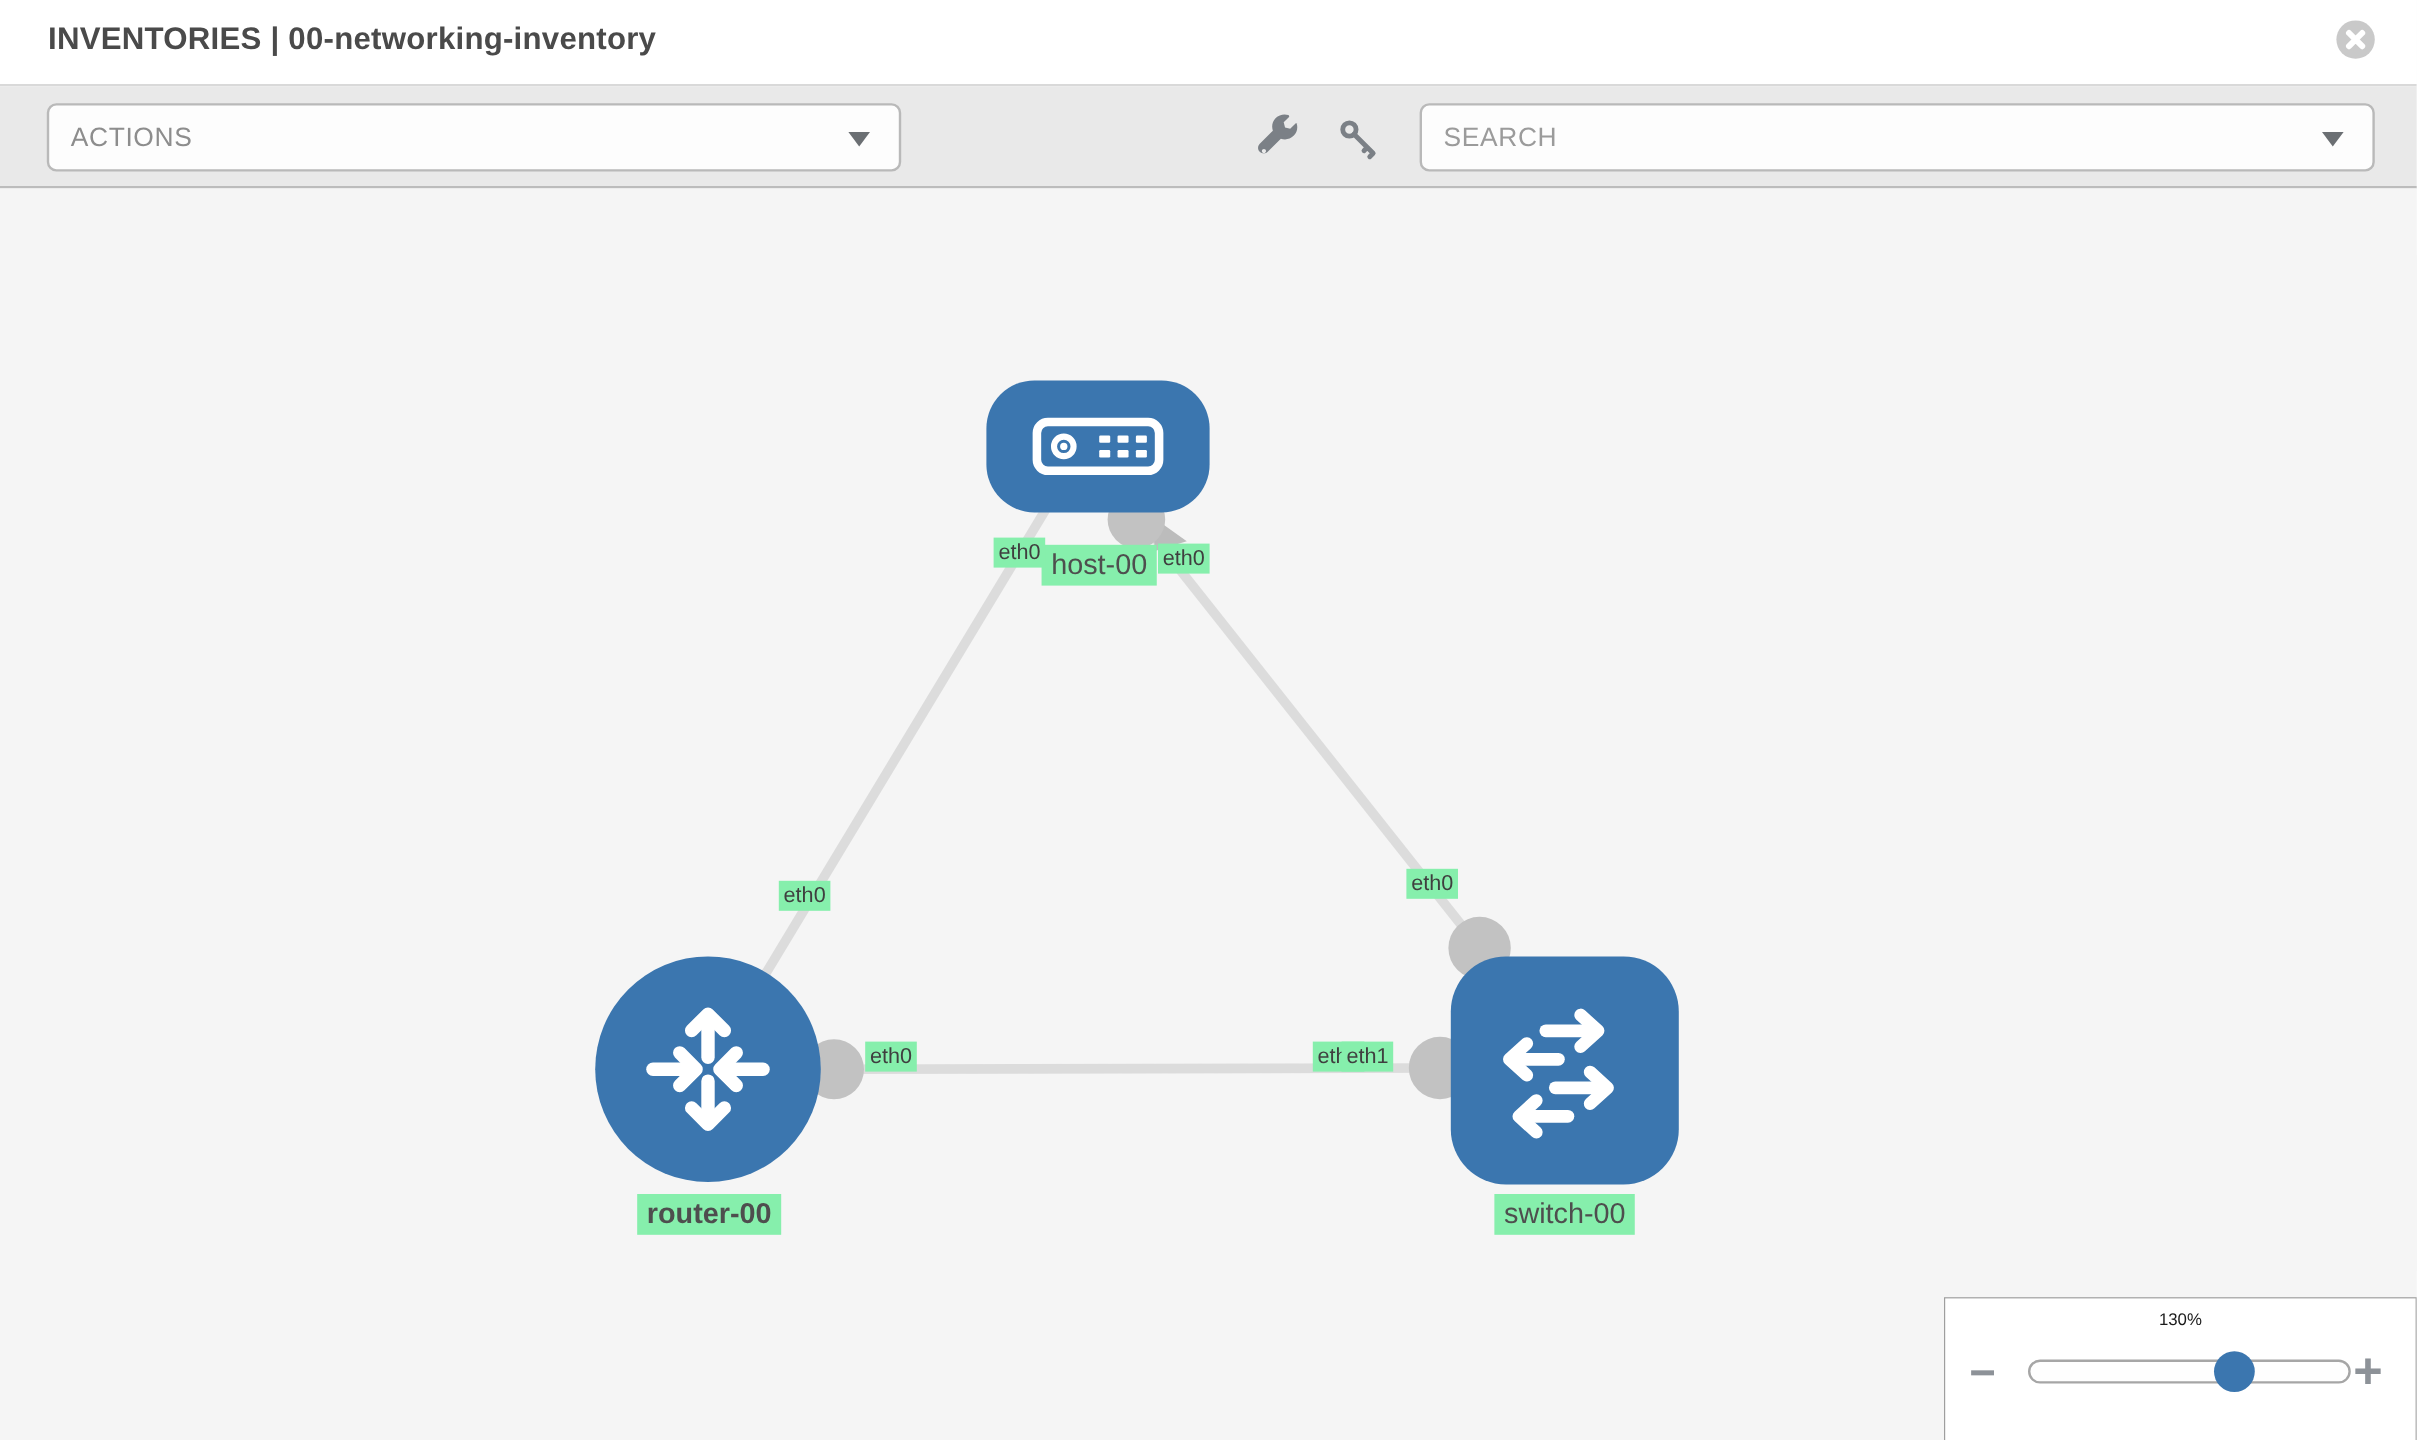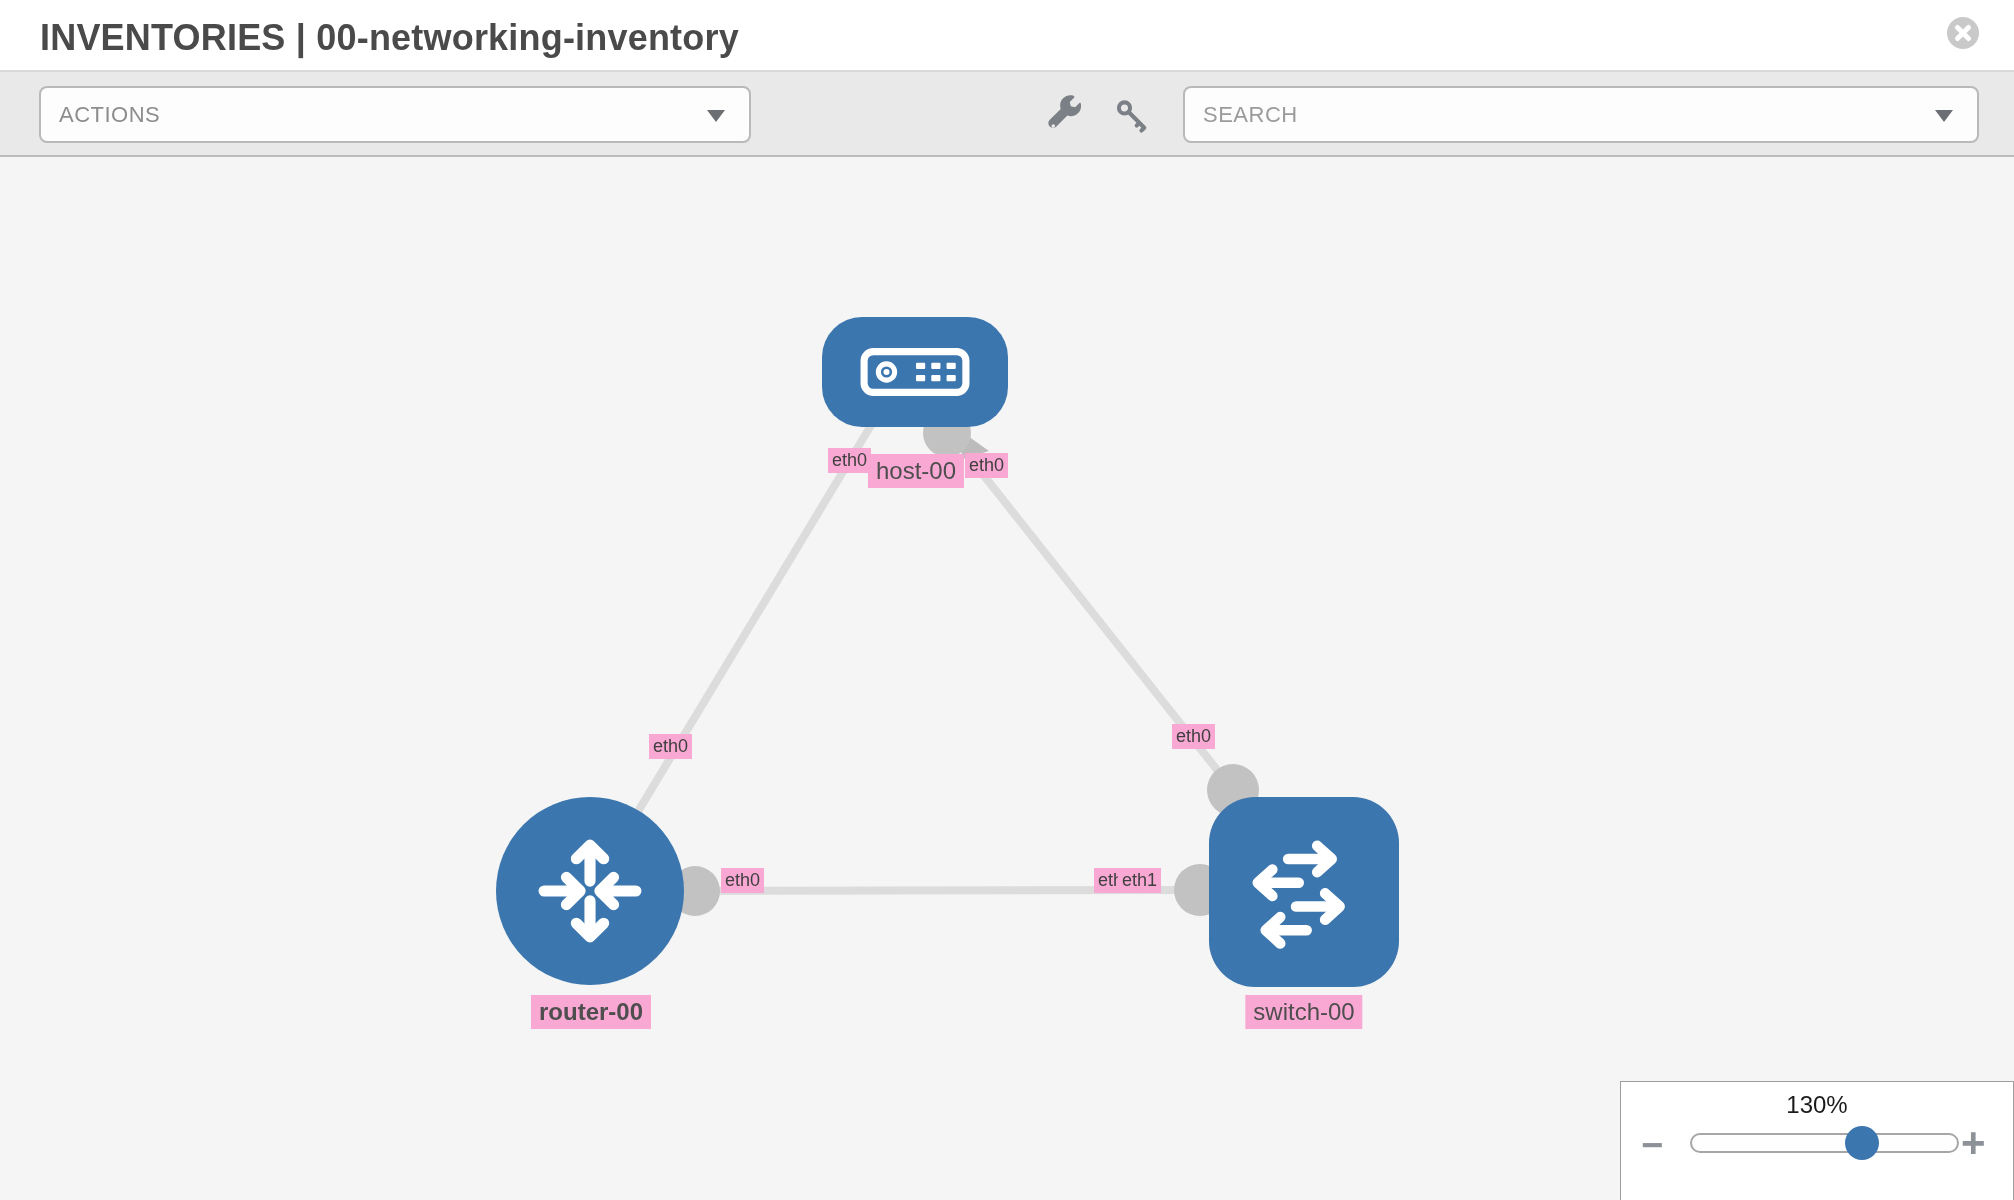--- a/index.html
+++ b/index.html
@@ -2,58 +2,58 @@
 <html><head>
 <meta charset="utf-8">
 <style>
   html,body{margin:0;padding:0;}
   body{
     width:2014px;height:1200px;overflow:hidden;position:relative;
     font-family:"Liberation Sans","DejaVu Sans",sans-serif;background:#ffffff;
   }
   
   .header{position:absolute;top:0;left:0;width:2014px;height:70px;background:#ffffff;border-bottom:2px solid #d9d9d9;}
-  .page-title{position:absolute;left:40px;top:17px;margin:0;font-size:36px;font-weight:bold;color:#4a4a4a;letter-spacing:.2px;}
+  .page-title{position:absolute;left:40px;top:17px;margin:0;font-size:26px;font-weight:bold;color:#4a4a4a;letter-spacing:.2px;}
   .close-btn{position:absolute;right:34px;top:16px;width:34px;height:34px;padding:0;border:none;background:transparent;cursor:pointer;}
   
   .toolbar{position:absolute;top:72px;left:0;width:2014px;height:83px;background:#e9e9e9;border-bottom:2px solid #bcbcbc;}
   .select{position:absolute;top:14px;height:57px;background:#fdfdfd;border:2px solid #b9b9b9;border-radius:8px;box-sizing:border-box;cursor:pointer;}
   .select .lbl{position:absolute;left:18px;top:50%;transform:translateY(-50%);font-size:22px;color:#8d8d8d;letter-spacing:.5px;}
   .caret{position:absolute;right:24px;top:50%;margin-top:-5px;width:0;height:0;
          border-left:9px solid transparent;border-right:9px solid transparent;border-top:12px solid #6b6f73;}
   .sel-actions{left:39px;width:712px;}
   .sel-search{left:1183px;width:796px;text-align:center;}
   .sel-search .lbl{color:#9b9b9b;}
   .tool-btn{position:absolute;background:transparent;border:none;padding:0;cursor:pointer;}
   .btn-wrench{left:1046px;top:23px;}
   .btn-key{left:1114px;top:26px;}
   
   .canvas{position:absolute;top:157px;left:0;width:2014px;height:1043px;background:#f5f5f5;}
   .links-svg{position:absolute;top:0;left:0;z-index:1;}
   .node{position:absolute;background:#3b76af;display:flex;align-items:center;justify-content:center;z-index:2;cursor:pointer;}
   .node-host{left:822px;top:160px;width:186px;height:110px;border-radius:40px;}
   .node-router{left:496px;top:640px;width:188px;height:188px;border-radius:50%;}
   .node-switch{left:1209px;top:640px;width:190px;height:190px;border-radius:46px;}
-  .netlabel{position:absolute;background:#f9a8d4;white-space:nowrap;z-index:3;}
+  .netlabel{position:absolute;background:#86efac;white-space:nowrap;z-index:3;}
   .node-label{font-size:24px;color:#4e4e4e;padding:3px 8px;transform:translateX(-50%);}
   .if-label{font-size:18px;color:#3f3f3f;padding:2px 4px;}
   .if-a1{left:828px;top:291px;}
   .if-b1{left:965px;top:296px;}
   .if-a2{left:649px;top:577px;}
   .if-b2{left:1172px;top:567px;}
   .if-c1{left:721px;top:711px;}
   .if-c2-under{left:1094px;top:711px;z-index:3;}
   .if-c2-over{left:1118px;top:711px;z-index:4;}
   .lbl-host{left:916px;top:281px;margin-top:16px;}
   .lbl-router{left:591px;top:838px;font-weight:bold;}
   .lbl-switch{left:1304px;top:838px;}
   
   .zoom-panel{position:absolute;left:1620px;top:924px;width:394px;height:276px;background:#ffffff;
               border:1px solid #9e9e9e;box-sizing:border-box;z-index:5;}
-  .zoom-level{position:absolute;top:9px;left:0;width:100%;text-align:center;font-size:24px;color:#1b1b1b;}
+  .zoom-level{position:absolute;top:9px;left:0;width:100%;text-align:center;font-size:14px;color:#1b1b1b;}
   .zoom-out,.zoom-in{position:absolute;background:none;border:none;padding:0;line-height:1;
                      font-weight:bold;color:#8d9298;cursor:pointer;}
   .zoom-out{left:20px;top:44px;font-size:38px;}
   .zoom-in{left:340px;top:40px;font-size:42px;}
   .zoom-track{position:absolute;left:69px;top:51px;width:269px;height:20px;background:#fefefe;
               border:2px solid #a6a6a6;border-radius:11px;box-sizing:border-box;cursor:pointer;}
   .zoom-thumb{position:absolute;left:calc(64% - 17px);top:50%;margin-top:-17px;width:34px;height:34px;
               border-radius:50%;background:#3b76af;cursor:grab;}
 </style>
 </head>

